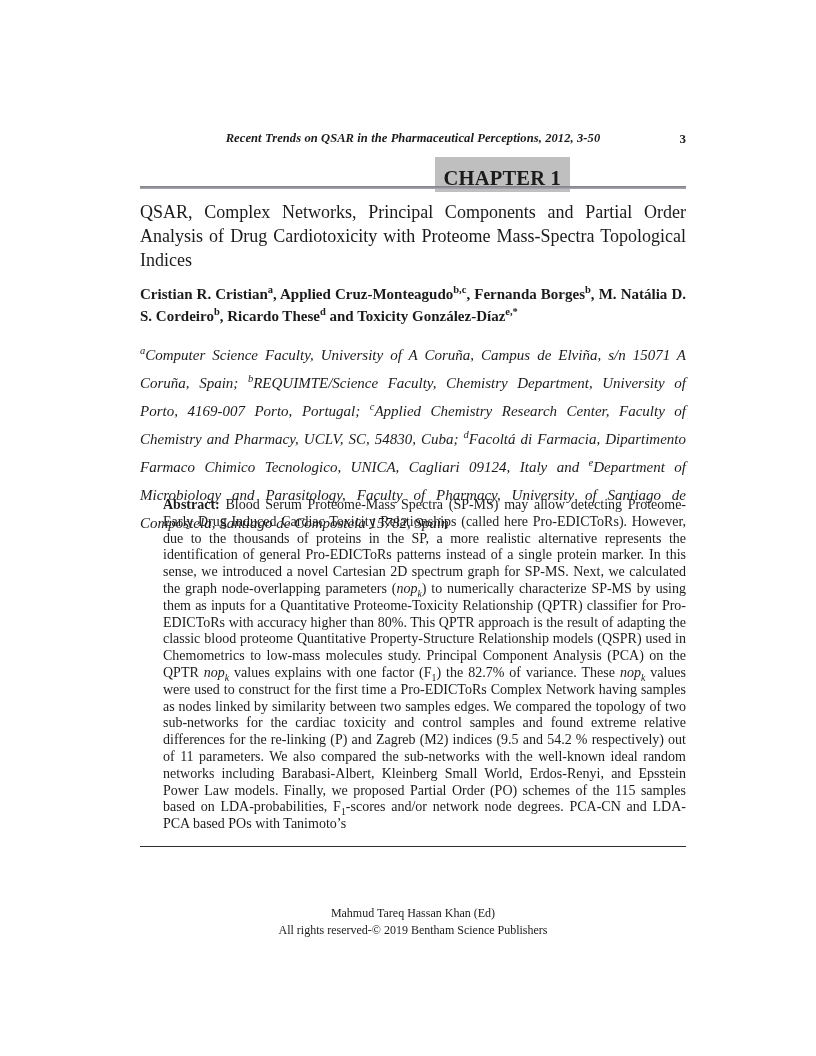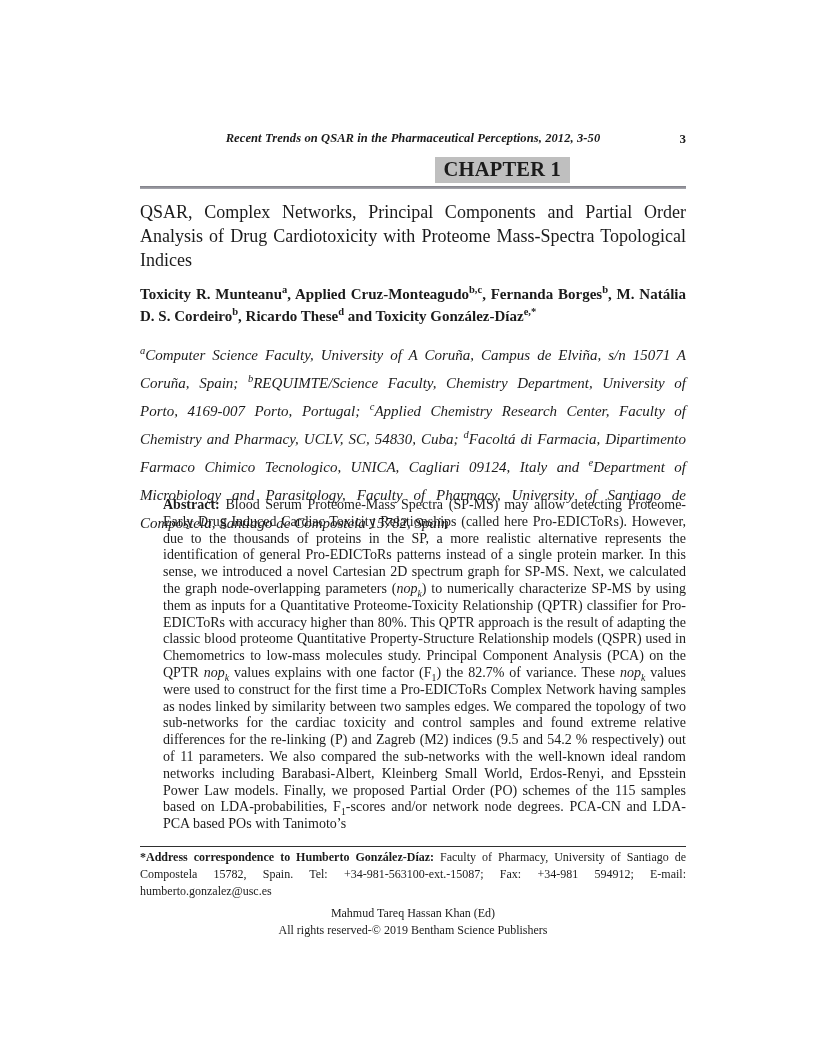--- a/index.html
+++ b/index.html
@@ -41,21 +41,21 @@
     font-weight: bold;
     font-style: normal;
   }
 
   
   .chapter-banner {
     position: absolute;
     top: 157px;
     right: 130px;
     background: #bfbfbf;
-    padding: 1px 9px 2px 9px;
+    padding: 10px 9px 2px 9px;
     font-size: 20.5px;
     font-weight: bold;
     letter-spacing: 0.2px;
   }
   .header-rule {
     position: absolute;
     top: 186px;
     height: 3px;
     background: linear-gradient(#7e7e86, #a9a9b0);
   }
@@ -134,28 +134,27 @@
     <span class="running-head-text">Recent Trends on QSAR in the Pharmaceutical Perceptions, 2012, 3-50</span>
     <span class="page-number">3</span>
   </div>
 
   <div class="chapter-banner">CHAPTER 1</div>
 
   <div class="content-col header-rule"></div>
 
   <h1 class="content-col chapter-title" style="margin:0;">QSAR, Complex Networks, Principal Components and Partial Order Analysis of Drug Cardiotoxicity with Proteome Mass-Spectra Topological Indices</h1>
 
-  <div class="content-col authors-line"><span>Toxicity R. Munteanu</span><sup>a</sup><span>, Applied Cruz-Monteagudo</span><sup>b,c</sup><span>, Fernanda Borges</span><sup>b</sup><span>, M. Natália D. S. Cordeiro</span><sup>b</sup><span>, Ricardo These</span><sup>d</sup><span> and Toxicity González-Díaz</span><sup>e,*</sup></div>
+  <div class="content-col authors-line"><span>Cristian R. Cristian</span><sup>a</sup><span>, Applied Cruz-Monteagudo</span><sup>b,c</sup><span>, Fernanda Borges</span><sup>b</sup><span>, M. Natália D. S. Cordeiro</span><sup>b</sup><span>, Ricardo These</span><sup>d</sup><span> and Toxicity González-Díaz</span><sup>e,*</sup></div>
 
   <div class="content-col affiliations-block"><sup style="font-style: italic;">a</sup><span style="font-style: italic;">Computer Science Faculty, University of A Coruña, Campus de Elviña, s/n 15071 A Coruña, Spain; </span><sup style="font-style: italic;">b</sup><span style="font-style: italic;">REQUIMTE/Science Faculty, Chemistry Department, University of Porto, 4169-007 Porto, Portugal; </span><sup style="font-style: italic;">c</sup><span style="font-style: italic;">Applied Chemistry Research Center, Faculty of Chemistry and Pharmacy, UCLV, SC, 54830, Cuba; </span><sup style="font-style: italic;">d</sup><span style="font-style: italic;">Facoltá di Farmacia, Dipartimento Farmaco Chimico Tecnologico, UNICA, Cagliari 09124, Italy and </span><sup style="font-style: italic;">e</sup><span style="font-style: italic;">Department of Microbiology and Parasitology, Faculty of Pharmacy, University of Santiago de Compostela, Santiago de Compostela 15782, Spain</span></div>
 
   <div class="abstract-block"><span style="font-weight: bold;">Abstract: </span><span>Blood Serum Proteome-Mass Spectra (SP-MS) may allow detecting Proteome-Early Drug Induced Cardiac Toxicity Relationships (called here Pro-EDICToRs). However, due to the thousands of proteins in the SP, a more realistic alternative represents the identification of general Pro-EDICToRs patterns instead of a single protein marker. In this sense, we introduced a novel Cartesian 2D spectrum graph for SP-MS. Next, we calculated the graph node-overlapping parameters (</span><span style="font-style: italic;">nop</span><sub style="font-style: italic;">k</sub><span>) to numerically characterize SP-MS by using them as inputs for a Quantitative Proteome-Toxicity Relationship (QPTR) classifier for Pro-EDICToRs with accuracy higher than 80%. This QPTR approach is the result of adapting the classic blood proteome Quantitative Property-Structure Relationship models (QSPR) used in Chemometrics to low-mass molecules study. Principal Component Analysis (PCA) on the QPTR </span><span style="font-style: italic;">nop</span><sub style="font-style: italic;">k</sub><span> values explains with one factor (F</span><sub>1</sub><span>) the 82.7% of variance. These </span><span style="font-style: italic;">nop</span><sub style="font-style: italic;">k</sub><span> values were used to construct for the first time a Pro-EDICToRs Complex Network having samples as nodes linked by similarity between two samples edges. We compared the topology of two sub-networks for the cardiac toxicity and control samples and found extreme relative differences for the re-linking (P) and Zagreb (M2) indices (9.5 and 54.2 % respectively) out of 11 parameters. We also compared the sub-networks with the well-known ideal random networks including Barabasi-Albert, Kleinberg Small World, Erdos-Renyi, and Epsstein Power Law models. Finally, we proposed Partial Order (PO) schemes of the 115 samples based on LDA-probabilities, F</span><sub>1</sub><span>-scores and/or network node degrees. PCA-CN and LDA-PCA based POs with Tanimoto’s</span></div>
 
   <div class="content-col footnote-rule"></div>
 
-  <div class="content-col correspondence-footnote"><span style="font-weight: bold;">*Address correspondence to Humberto González-Díaz: </span><span>Faculty of Pharmacy, University of Santiago de Compostela 15782, Spain. Tel: +34-981-563100-ext.-15087; Fax: +34-981 594912; E-mail: humberto.gonzalez@usc.es</span></div>
 
   <div class="content-col footer-credits">
     <div>Mahmud Tareq Hassan Khan (Ed)</div>
     <div>All rights reserved-© 2019 Bentham Science Publishers</div>
   </div>
 
 </div>
 
 </body></html>

